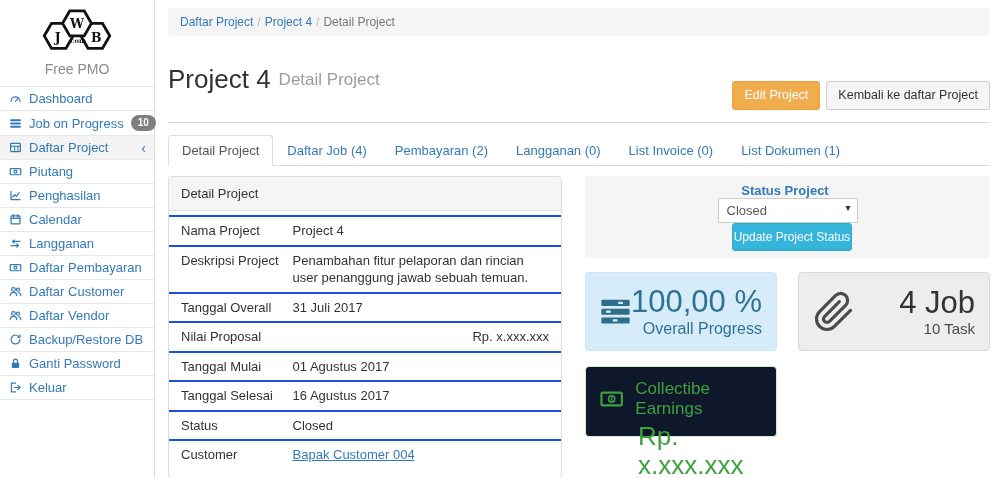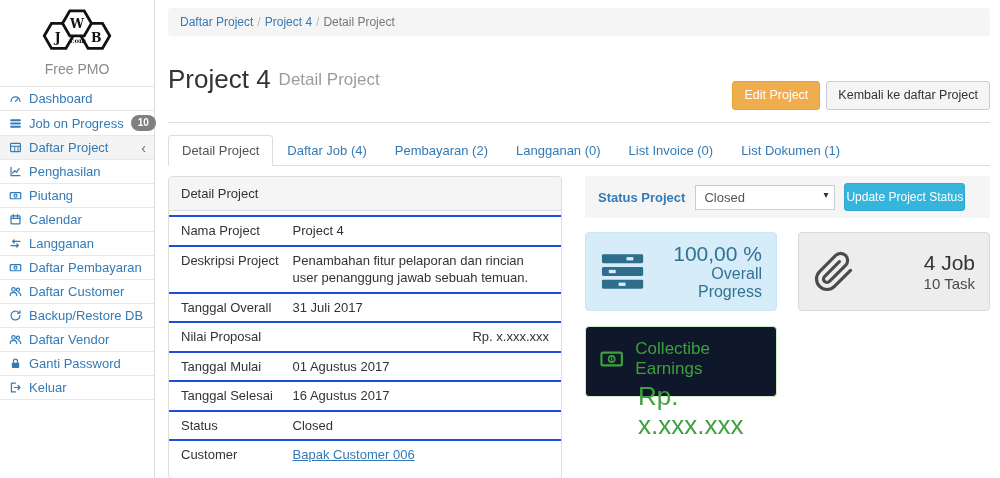--- a/index.html
+++ b/index.html
@@ -58,35 +58,35 @@
                    border-radius:3px 3px 0 0; color:#333; }
   .panel-body { padding:4px 0 9px; }
   table.detail { width:100%; border-collapse:collapse; font-size:13px; }
   .detail td { border-top:2px solid #1d4ed8; padding:5px 12px; vertical-align:top; line-height:1.35; }
   .detail td.lbl { width:100px; padding-right:2px; white-space:nowrap; }
   .detail td.num { text-align:right; }
   .detail a { color:#337ab7; text-decoration:underline; }
 
   
   .col-right { flex:1; min-width:0; }
-  .status-bar { background:#f5f5f5; display:flex; align-items:center; padding:7px 8px; }
+  .status-bar { background:#f5f5f5; display:flex; align-items:center; padding:7px 8px;flex-direction:column; }
   .status-label { color:#337ab7; font-weight:bold; margin:0 10px 0 5px; white-space:nowrap; }
   .select-wrap { position:relative; }
   .select-wrap select {
     appearance:none; -webkit-appearance:none; width:140px; border:1px solid #ccc; background:#fff;
     font-size:13px; color:#555; padding:4px 20px 4px 8px; font-family:inherit; border-radius:0;
   }
   .select-wrap::after { content:"▾"; position:absolute; right:7px; top:4px; font-size:10px; color:#333; pointer-events:none; }
   .btn-update { margin-left:9px; background:#35b5dc; border:1px solid #2faacf; color:#fff;
                 font-size:12px; padding:6px 1px; border-radius:3px; cursor:pointer; font-family:inherit; }
 
   .stats { display:grid; grid-template-columns:192px 1fr; gap:15px 21px; margin-top:14px; }
   .stat { border-radius:4px; padding:10px 14px; height:79px; display:flex; align-items:center; }
   .stat .txt { margin-left:auto; text-align:right; }
-  .v-big { font-size:21px; line-height:1.12; white-space:nowrap; }
+  .v-big { font-size:31px; line-height:1.12; white-space:nowrap; }
   .v-lbl { font-size:16px; }
   .stat-progress { background:#d6ecf8; border:1px solid #c9e7f5; color:#2f7394; }
   .stat-job { background:#ededed; border:1px solid #d9d9d9; color:#333; }
   .stat-job .v-lbl { color:#4a4a4a; font-size:15px; }
   .stat-earn { background:#0f172a; border:1px solid #d0edc8; color:#3da13d;
                display:block; height:71px; padding:12px 14px; }
   .earn-row1 { display:flex; align-items:center; gap:12px; font-size:17px; }
   .earn-val { font-size:26px; margin:3px 0 0 38px; line-height:1.1; }
 
   
@@ -133,31 +133,31 @@
       <li class="active">
         <svg class="ic" width="13" height="13" viewBox="0 0 16 16">
             <rect x="2" y="3" width="12" height="10" rx="1"></rect>
             <path d="M2 6.5h12M7 6.5V13M11 6.5V13" stroke-width="1.2"></path>
           </svg>
         <span class="mlabel">Daftar Project</span>
         <span class="chev">‹</span>
       </li>
       <li>
         <svg class="ic" width="13" height="13" viewBox="0 0 16 16">
+            <rect x="1.5" y="4.5" width="13" height="7.5" rx="1"></rect>
+            <circle cx="8" cy="8.2" r="1.8"></circle>
+          </svg>
+        <span class="mlabel">Piutang</span>
+      </li>
+      <li>
+        <svg class="ic" width="13" height="13" viewBox="0 0 16 16">
             <path d="M2.5 3v10h11"></path>
             <path d="M4.5 10l2.5-3 2 2 3.5-4.5"></path>
           </svg>
         <span class="mlabel">Penghasilan</span>
-      </li>
-      <li>
-        <svg class="ic" width="13" height="13" viewBox="0 0 16 16">
-            <rect x="1.5" y="4.5" width="13" height="7.5" rx="1"></rect>
-            <circle cx="8" cy="8.2" r="1.8"></circle>
-          </svg>
-        <span class="mlabel">Piutang</span>
       </li>
       <li>
         <svg class="ic" width="13" height="13" viewBox="0 0 16 16">
             <rect x="2.5" y="3.5" width="11" height="10" rx="1"></rect>
             <path d="M2.5 6.5h11M5.5 2v3M10.5 2v3"></path>
           </svg>
         <span class="mlabel">Calendar</span>
       </li>
       <li>
         <svg class="ic" width="13" height="13" viewBox="0 0 16 16">
@@ -177,33 +177,33 @@
         <svg class="ic" width="13" height="13" viewBox="0 0 16 16">
             <circle cx="5.5" cy="5.5" r="2.2"></circle>
             <path d="M1.5 13c0-2.3 1.8-4 4-4s4 1.7 4 4"></path>
             <circle cx="11" cy="5.8" r="1.9"></circle>
             <path d="M11.5 9.2c1.7.4 2.9 1.9 2.9 3.8"></path>
           </svg>
         <span class="mlabel">Daftar Customer</span>
       </li>
       <li>
         <svg class="ic" width="13" height="13" viewBox="0 0 16 16">
-            <path d="M13.5 8a5.5 5.5 0 1 1-1.6-3.9"></path>
-            <path d="M13.5 2.2v2.9h-2.9"></path>
-          </svg>
-        <span class="mlabel">Backup/Restore DB</span>
-      </li>
-      <li>
-        <svg class="ic" width="13" height="13" viewBox="0 0 16 16">
             <circle cx="5.5" cy="5.5" r="2.2"></circle>
             <path d="M1.5 13c0-2.3 1.8-4 4-4s4 1.7 4 4"></path>
             <circle cx="11" cy="5.8" r="1.9"></circle>
             <path d="M11.5 9.2c1.7.4 2.9 1.9 2.9 3.8"></path>
           </svg>
         <span class="mlabel">Daftar Vendor</span>
+      </li>
+      <li>
+        <svg class="ic" width="13" height="13" viewBox="0 0 16 16">
+            <path d="M13.5 8a5.5 5.5 0 1 1-1.6-3.9"></path>
+            <path d="M13.5 2.2v2.9h-2.9"></path>
+          </svg>
+        <span class="mlabel">Backup/Restore DB</span>
       </li>
       <li>
         <svg class="ic" width="13" height="13" viewBox="0 0 16 16">
             <rect x="3.5" y="7" width="9" height="6.5" rx="1" fill="#337ab7" stroke="none"></rect>
             <path d="M5.5 7V5.2a2.5 2.5 0 0 1 5 0V7"></path>
           </svg>
         <span class="mlabel">Ganti Password</span>
       </li>
       <li>
         <svg class="ic" width="13" height="13" viewBox="0 0 16 16">
@@ -270,21 +270,21 @@
               <tr>
                 <td class="lbl">Tanggal Selesai</td>
                 <td>16 Agustus 2017</td>
               </tr>
               <tr>
                 <td class="lbl">Status</td>
                 <td>Closed</td>
               </tr>
               <tr>
                 <td class="lbl">Customer</td>
-                <td><a href="#">Bapak Customer 006</a></td>
+                <td><a href="#">Bapak Customer 004</a></td>
               </tr>
             </tbody>
               </table>
           </div>
         </div>
       </div>
 
       <div class="col-right">
         <div class="status-bar">
           <span class="status-label">Status Project</span>

